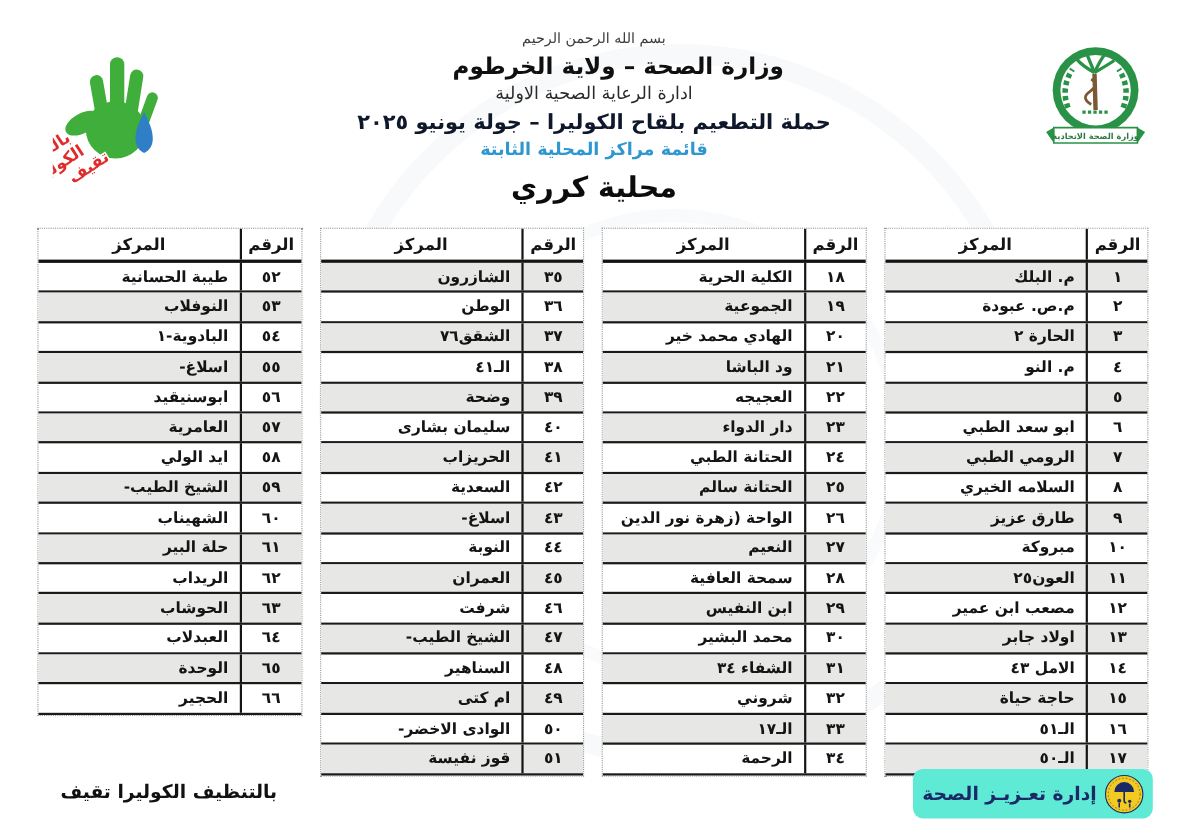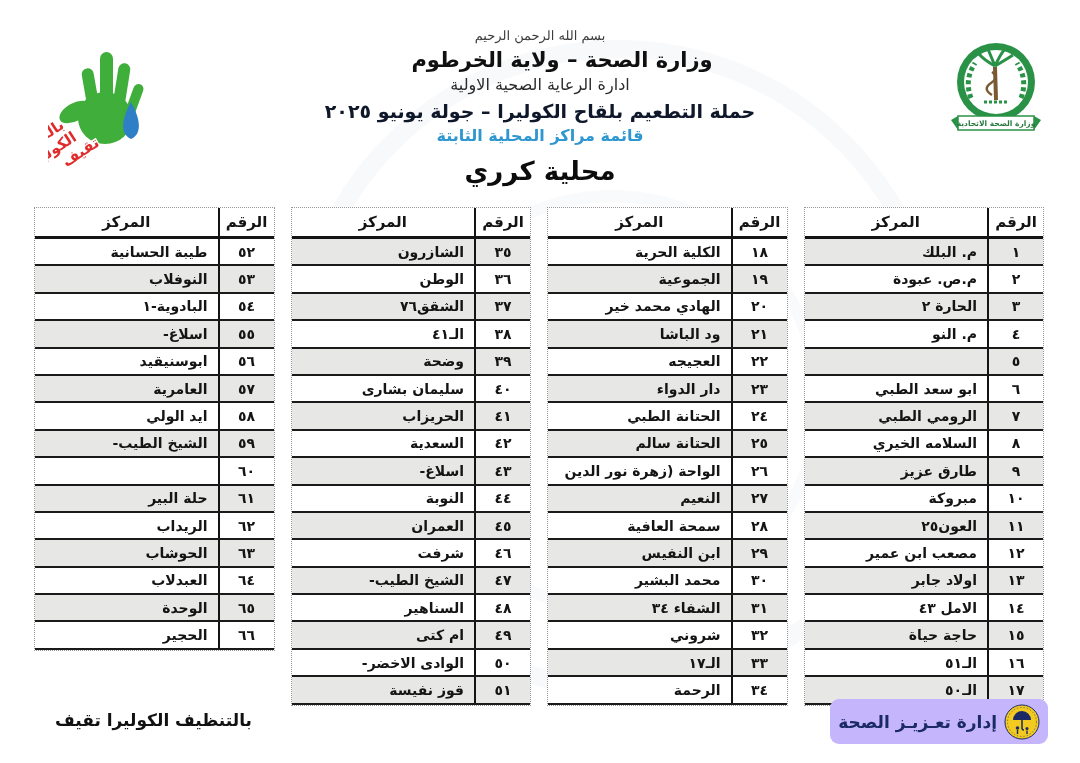--- a/index.html
+++ b/index.html
@@ -33,21 +33,21 @@
   .cell-num{width:56px;justify-content:center;border-left:2px solid #141414;font-size:14px;font-weight:bold;}
   .cell-name{flex:1;justify-content:flex-start;padding-right:10px;font-size:14px;font-weight:bold;white-space:nowrap;overflow:hidden;}
   .thead .cell-name{justify-content:center;padding-right:0;font-size:15px;}
   .thead .cell-num{font-size:15px;}
   .row{display:flex;height:27.4px;border-bottom:2px solid #1a1a1a;box-sizing:border-box;}
   .row:last-child{border-bottom:2px solid #1a1a1a;}
   .row.shade{background:#e7e7e5;}
 
   
   .slogan{position:absolute;left:55px;bottom:33px;font-size:17px;font-weight:bold;color:#111;direction:rtl;}
-  .badge{position:absolute;right:32px;bottom:19px;height:45px;min-width:172px;background:#c4b5fd;
+  .badge{position:absolute;right:32px;bottom:19px;height:45px;min-width:172px;background:#5eead4;
          border-radius:9px;display:flex;align-items:center;justify-content:center;gap:7px;padding:0 8px;direction:rtl;}
   .badge-text{color:#1b2a66;font-weight:bold;font-size:17px;white-space:nowrap;}
 </style>
 </head>
 <body>
 
 <div class="page">
 
   <div class="wm wm1"></div>
   <div class="wm wm2"></div>
@@ -355,20 +355,21 @@
         <div class="row">
           <div class="cell cell-num">٥٨</div>
           <div class="cell cell-name">ايد الولي</div>
         </div>
         <div class="row shade">
           <div class="cell cell-num">٥٩</div>
           <div class="cell cell-name">الشيخ الطيب-</div>
         </div>
         <div class="row">
           <div class="cell cell-num">٦٠</div>
+          <div class="cell cell-name">الشهيناب</div>
         </div>
         <div class="row shade">
           <div class="cell cell-num">٦١</div>
           <div class="cell cell-name">حلة البير</div>
         </div>
         <div class="row">
           <div class="cell cell-num">٦٢</div>
           <div class="cell cell-name">الريداب</div>
         </div>
         <div class="row shade">

